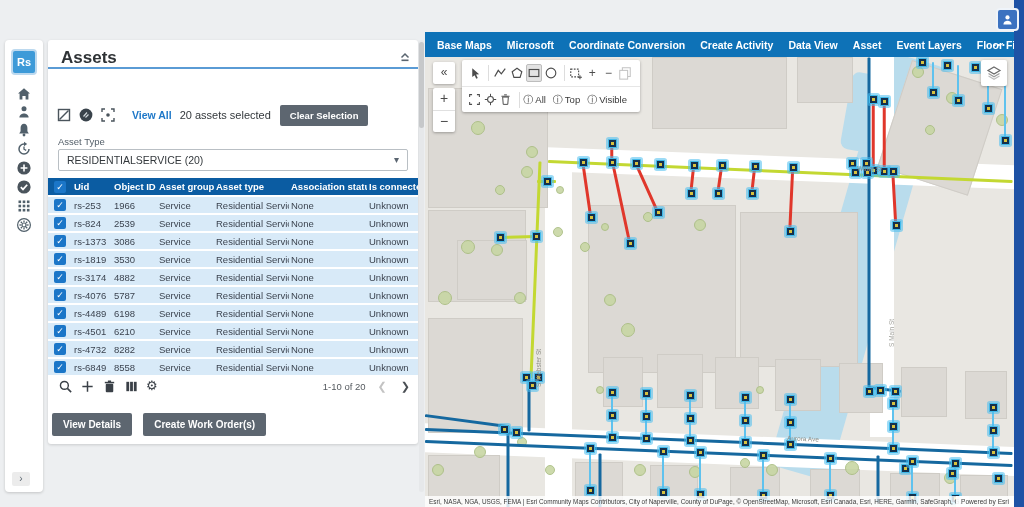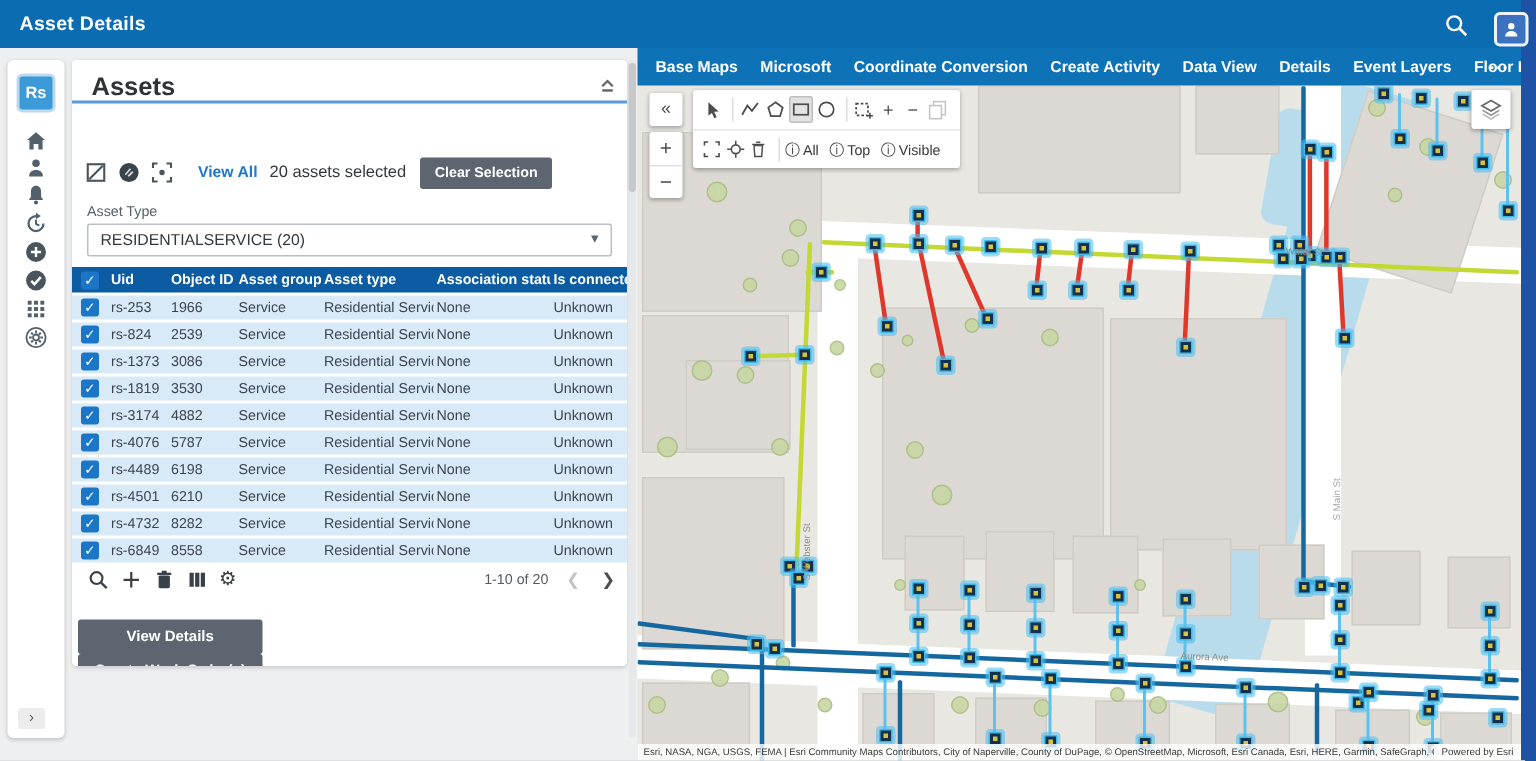--- a/index.html
+++ b/index.html
@@ -52,21 +52,21 @@
   .cb { width:12px; height:12px; background:#1b76c8; border-radius:2px; color:#fff; font-size:9px; line-height:12px; text-align:center; margin:0 auto; cursor:pointer; }
   .cbcol { width:24px; flex:none; }
 
   .grid-footer { position:absolute; left:10px; top:336px; width:352px; height:20px; display:flex; align-items:center; }
   .gf-ic { width:15px; height:15px; margin-right:7px; cursor:pointer; }
   .gf-gear { font-size:13px; color:#3a4047; margin-top:-2px; cursor:pointer; }
   .page-info { margin-left:auto; font-size:9.5px; color:#555a5f; }
   .pg-prev { color:#c3c3c3; font-size:11px; margin-left:12px; cursor:default; }
   .pg-next { color:#4a4f54; font-size:11px; margin-left:14px; cursor:pointer; }
 
-  .actions { position:absolute; left:4px; top:373px; display:flex;flex-direction:column; }
+  .actions { position:absolute; left:4px; top:373px; display:flex; }
   .act-btn { background:#5d6670; color:#fff; font-size:10px; font-weight:bold; padding:6px 11px; border:none; border-radius:2px; margin-right:11px; cursor:pointer; white-space:nowrap; }
 
   .panel-scroll { position:absolute; left:419px; top:8px; width:5px; height:452px; background:#e6e8ea; border-radius:3px; }
   .panel-thumb { position:absolute; left:0; top:2px; width:5px; height:86px; background:#c6c8ca; border-radius:3px; cursor:pointer; }
 
   
   .map-menubar { position:absolute; left:425px; top:32px; width:589px; height:25px; background:#0e72b7; z-index:20; display:flex; align-items:center; padding-left:12px; }
   .mitem { color:#fff; font-size:10.5px; font-weight:600; margin-right:15px; cursor:pointer; white-space:nowrap; }
   .m-more { position:absolute; right:8px; top:3px; color:#fff; font-size:12px; font-weight:bold; letter-spacing:1px; cursor:pointer; }
 
@@ -98,27 +98,20 @@
   .tc-layers { left:556px; top:3px; width:26px; height:26px; display:flex; align-items:center; justify-content:center; cursor:pointer; }
 
   .attrib { position:absolute; left:0; bottom:0; height:11px; background:rgba(255,255,255,.82); font-size:6.4px; color:#3a3a3a; line-height:11px; padding:0 4px; white-space:nowrap; z-index:16; }
   .powered { position:absolute; right:0; bottom:0; height:11px; background:rgba(255,255,255,.9); font-size:6.6px; color:#3a3a3a; line-height:11px; padding:0 5px; z-index:16; }
 </style>
 </head>
 <body>
 
 <div id="screen">
 
-  <div class="app-header">
-    <div class="app-title">Asset Details</div>
-    <svg class="hdr-search" viewBox="0 0 18 18">
-        <circle cx="7.5" cy="7.5" r="4.6" fill="none" stroke="#fff" stroke-width="1.6"></circle>
-        <line x1="11" y1="11" x2="15.5" y2="15.5" stroke="#fff" stroke-width="1.8"></line>
-      </svg>
-  </div>
   <div class="right-rail"></div>
   <div class="profile-btn">
     <svg width="13" height="13" viewBox="0 0 16 16">
         <circle cx="8" cy="5.5" r="2.6" fill="#fff"></circle>
         <path d="M3 14 C3 10.5 6 9.4 8 9.4 C10 9.4 13 10.5 13 14 Z" fill="#fff"></path>
       </svg>
   </div>
 
   <div class="left-region">
 
@@ -377,21 +370,21 @@
       </div>
   </div>
 
   <div class="map-menubar" id="mapmenu">
 
   <div class="mitem">Base Maps</div>
       <div class="mitem">Microsoft</div>
       <div class="mitem">Coordinate Conversion</div>
       <div class="mitem">Create Activity</div>
       <div class="mitem">Data View</div>
-      <div class="mitem">Details</div>
+      <div class="mitem">Asset</div>
       <div class="mitem">Event Layers</div>
       <div class="mitem">Floor Filter</div>
       <div class="m-more">...</div>
     </div>
 
   <div class="map" id="map">
     <div id="maplayers">
         <div class="river" style="left: 462px; top: -6px; width: 62px; height: 430px; transform: rotate(16deg); transform-origin: left top;"></div>
         <div class="river" style="left: 428px; top: 14px; width: 26px; height: 78px; transform: rotate(10deg); transform-origin: left top;"></div>
         <div class="road" style="left: 115px; top: 90px; width: 478px; height: 24px; transform: rotate(2.2deg); transform-origin: left top;"></div>

